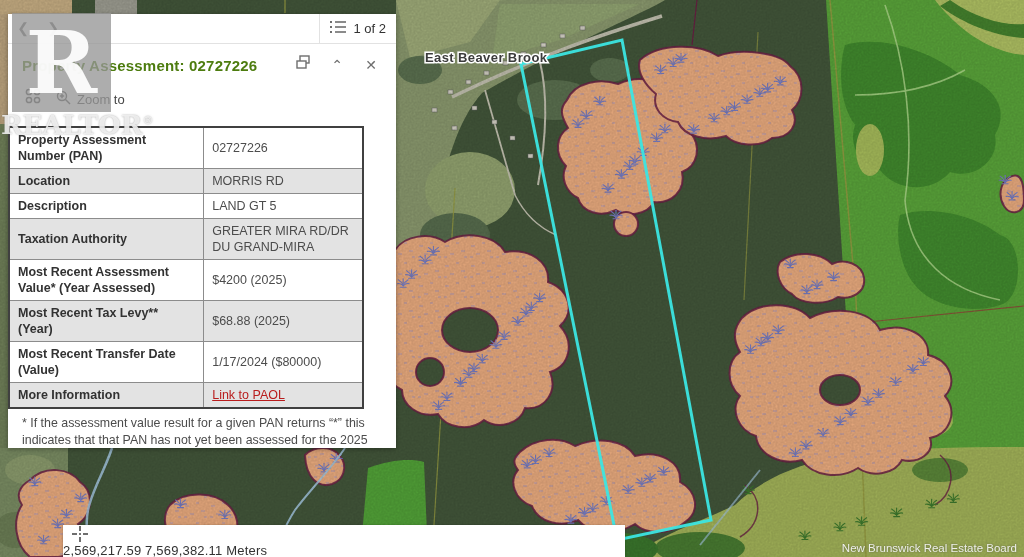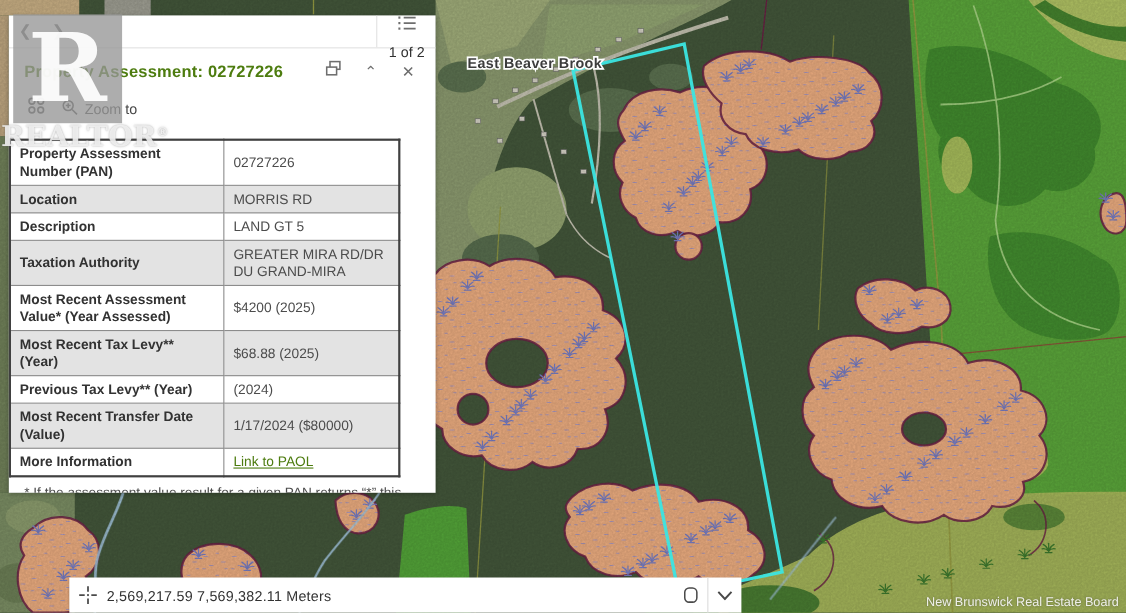--- a/index.html
+++ b/index.html
@@ -33,21 +33,21 @@
     height:29px;border-bottom:1px solid #e2e2e2;
     display:flex;align-items:center;
   }
   .nav-arrow{
     width:30px;height:29px;border:none;background:none;cursor:pointer;
     font-size:14px;color:#6e6e6e;line-height:29px;text-align:center;padding:0;
   }
   #popup-nav .spacer{flex:1;}
   #popup-nav .pager{
     display:flex;align-items:center;height:29px;border-left:1px solid #e2e2e2;
-    padding:0 10px 0 10px;gap:7px;flex-direction:column;
+    padding:0 10px 0 10px;gap:7px;
   }
   .pager-count{font-size:13px;color:#323232;white-space:nowrap;}
   #popup-titlebar{
     display:flex;align-items:center;padding:10px 12px 6px 14px;
   }
   #popup-title{font-size:15px;font-weight:bold;color:#4d7c0f;flex:1;letter-spacing:.2px;}
   .title-btn{
     border:none;background:none;cursor:pointer;color:#6e6e6e;
     width:26px;height:22px;padding:0;margin-left:8px;font-size:14px;line-height:22px;text-align:center;
   }
@@ -61,21 +61,21 @@
   
   #assessment-table{
     margin:6px 0 0 0;width:356px;border-collapse:collapse;
     border:2px solid #404040;font-size:12.5px;color:#4c4c4c;
   }
   #assessment-table td{
     border:1px solid #8c8c8c;padding:4px 8px;vertical-align:middle;line-height:16px;
   }
   #assessment-table td.lbl{width:55%;font-weight:bold;color:#323232;}
   #assessment-table tr:nth-child(even) td{background:#e3e3e3;}
-  #assessment-table a{color:#4d7c0f;}
+  #assessment-table a{color:#b91c1c;}
   #popup-footnote{
     margin:6px 14px 0 14px;font-size:12.4px;line-height:17px;color:#4c4c4c;
   }
   
   #watermark{position:absolute;left:0;top:0;z-index:20;pointer-events:none;}
   #wm-block{
     position:absolute;left:12px;top:13px;width:99px;height:99px;
     background:rgba(150,150,150,.78);
     display:flex;align-items:center;justify-content:center;
   }
@@ -85,22 +85,22 @@
   }
   #wm-text{
     position:absolute;left:1px;top:110px;width:130px;
     font-family:"DejaVu Serif","Liberation Serif",serif;font-weight:bold;
     font-size:26px;letter-spacing:0px;color:rgba(242,242,242,.88);
     text-shadow:0 0 2px rgba(100,100,100,.55);
   }
   #wm-text sup{font-size:11px;}
   
   #statusbar{
-    position:absolute;left:63px;top:525px;width:611px;height:32px;z-index:15;
-    background:#ffffff;display:flex;align-items:center;box-shadow:0 0 2px rgba(0,0,0,.25);
+    position:absolute;left:63px;top:525px;width:562px;height:32px;z-index:15;
+    background:#ffffff;display:flex;align-items:flex-start;box-shadow:0 0 2px rgba(0,0,0,.25);flex-direction:column;
   }
   #statusbar .crosshair{width:34px;display:flex;justify-content:center;}
   #coord-text{font-size:13px;color:#323232;flex:1;letter-spacing:.2px;}
   .sb-btn{
     border:none;background:none;cursor:pointer;color:#4a4a4a;height:32px;width:30px;
     display:flex;align-items:center;justify-content:center;padding:0;
   }
   #sb-divider{width:1px;height:32px;background:#dcdcdc;}
   svg .np{fill:none;}
 </style>
@@ -402,24 +402,20 @@
         </tr>
         <tr>
           <td class="lbl">Most Recent Assessment Value* (Year Assessed)</td>
           <td>$4200 (2025)</td>
         </tr>
         <tr>
           <td class="lbl">Most Recent Tax Levy** (Year)</td>
           <td>$68.88 (2025)</td>
         </tr>
         <tr>
-          <td class="lbl">Previous Tax Levy** (Year)</td>
-          <td>(2024)</td>
-        </tr>
-        <tr>
           <td class="lbl">Most Recent Transfer Date (Value)</td>
           <td>1/17/2024 ($80000)</td>
         </tr>
         <tr>
           <td class="lbl">More Information</td>
           <td><a href="#">Link to PAOL</a></td>
         </tr>
       </tbody>
   </table>
 

